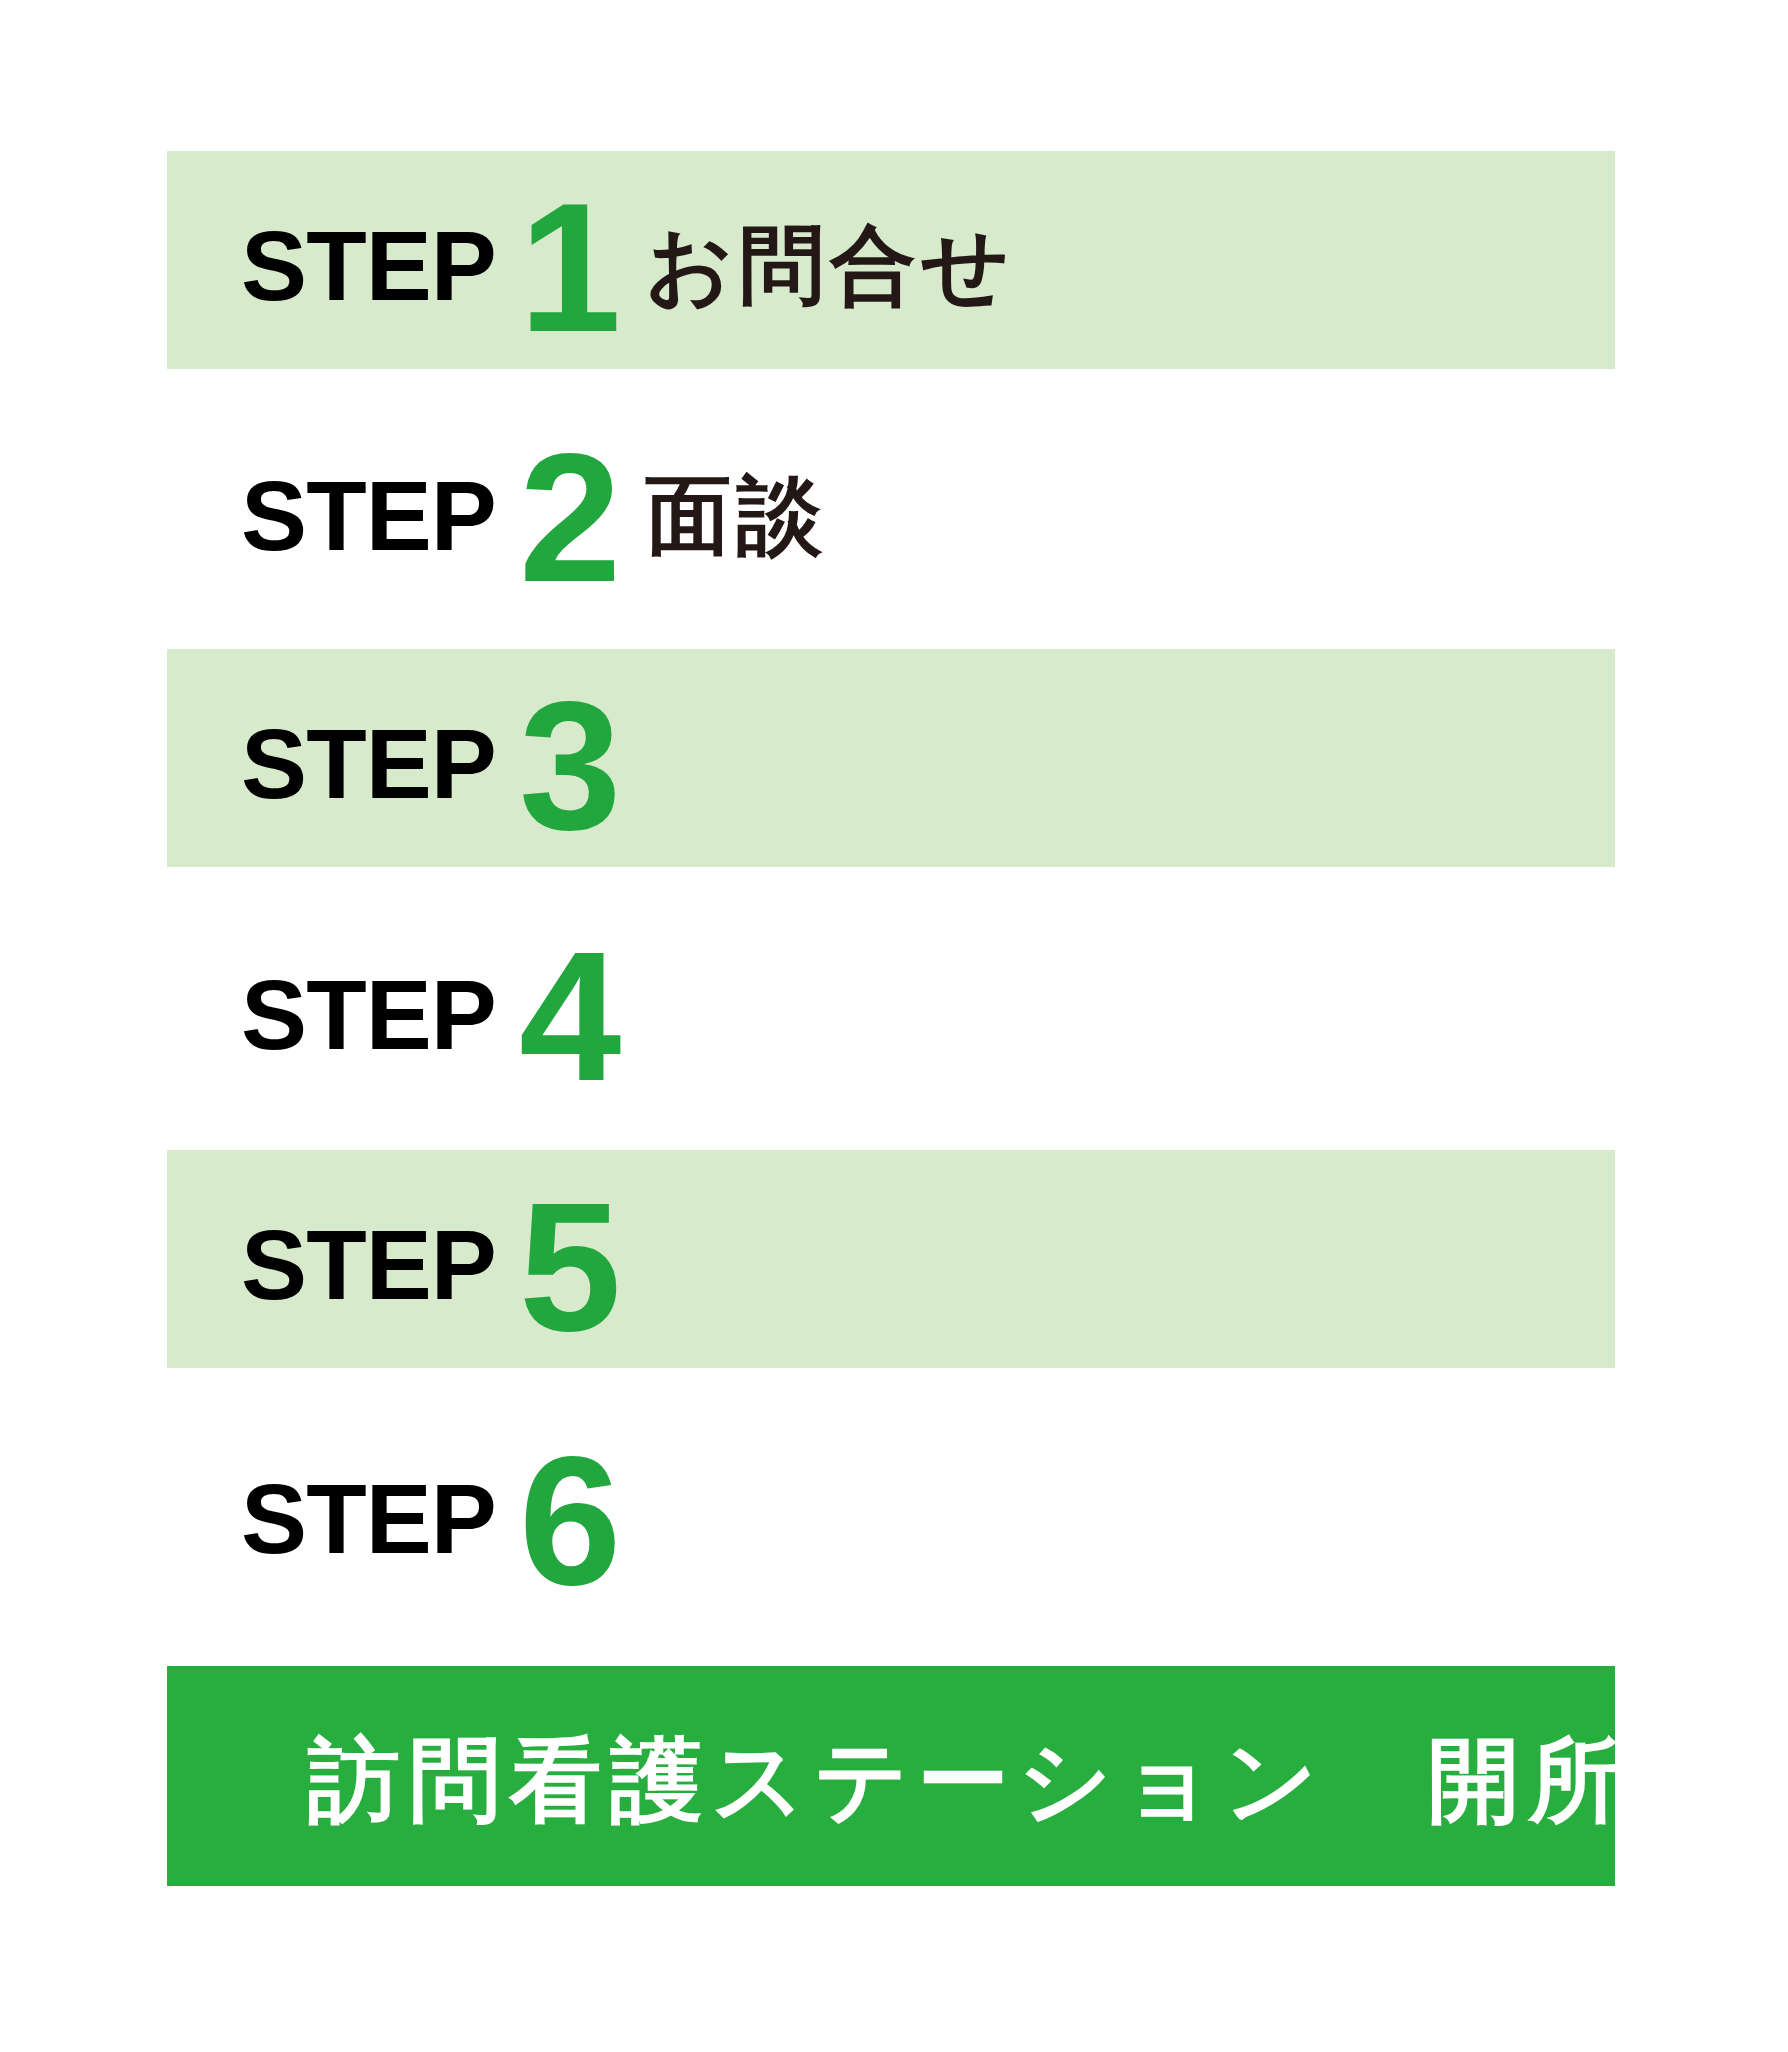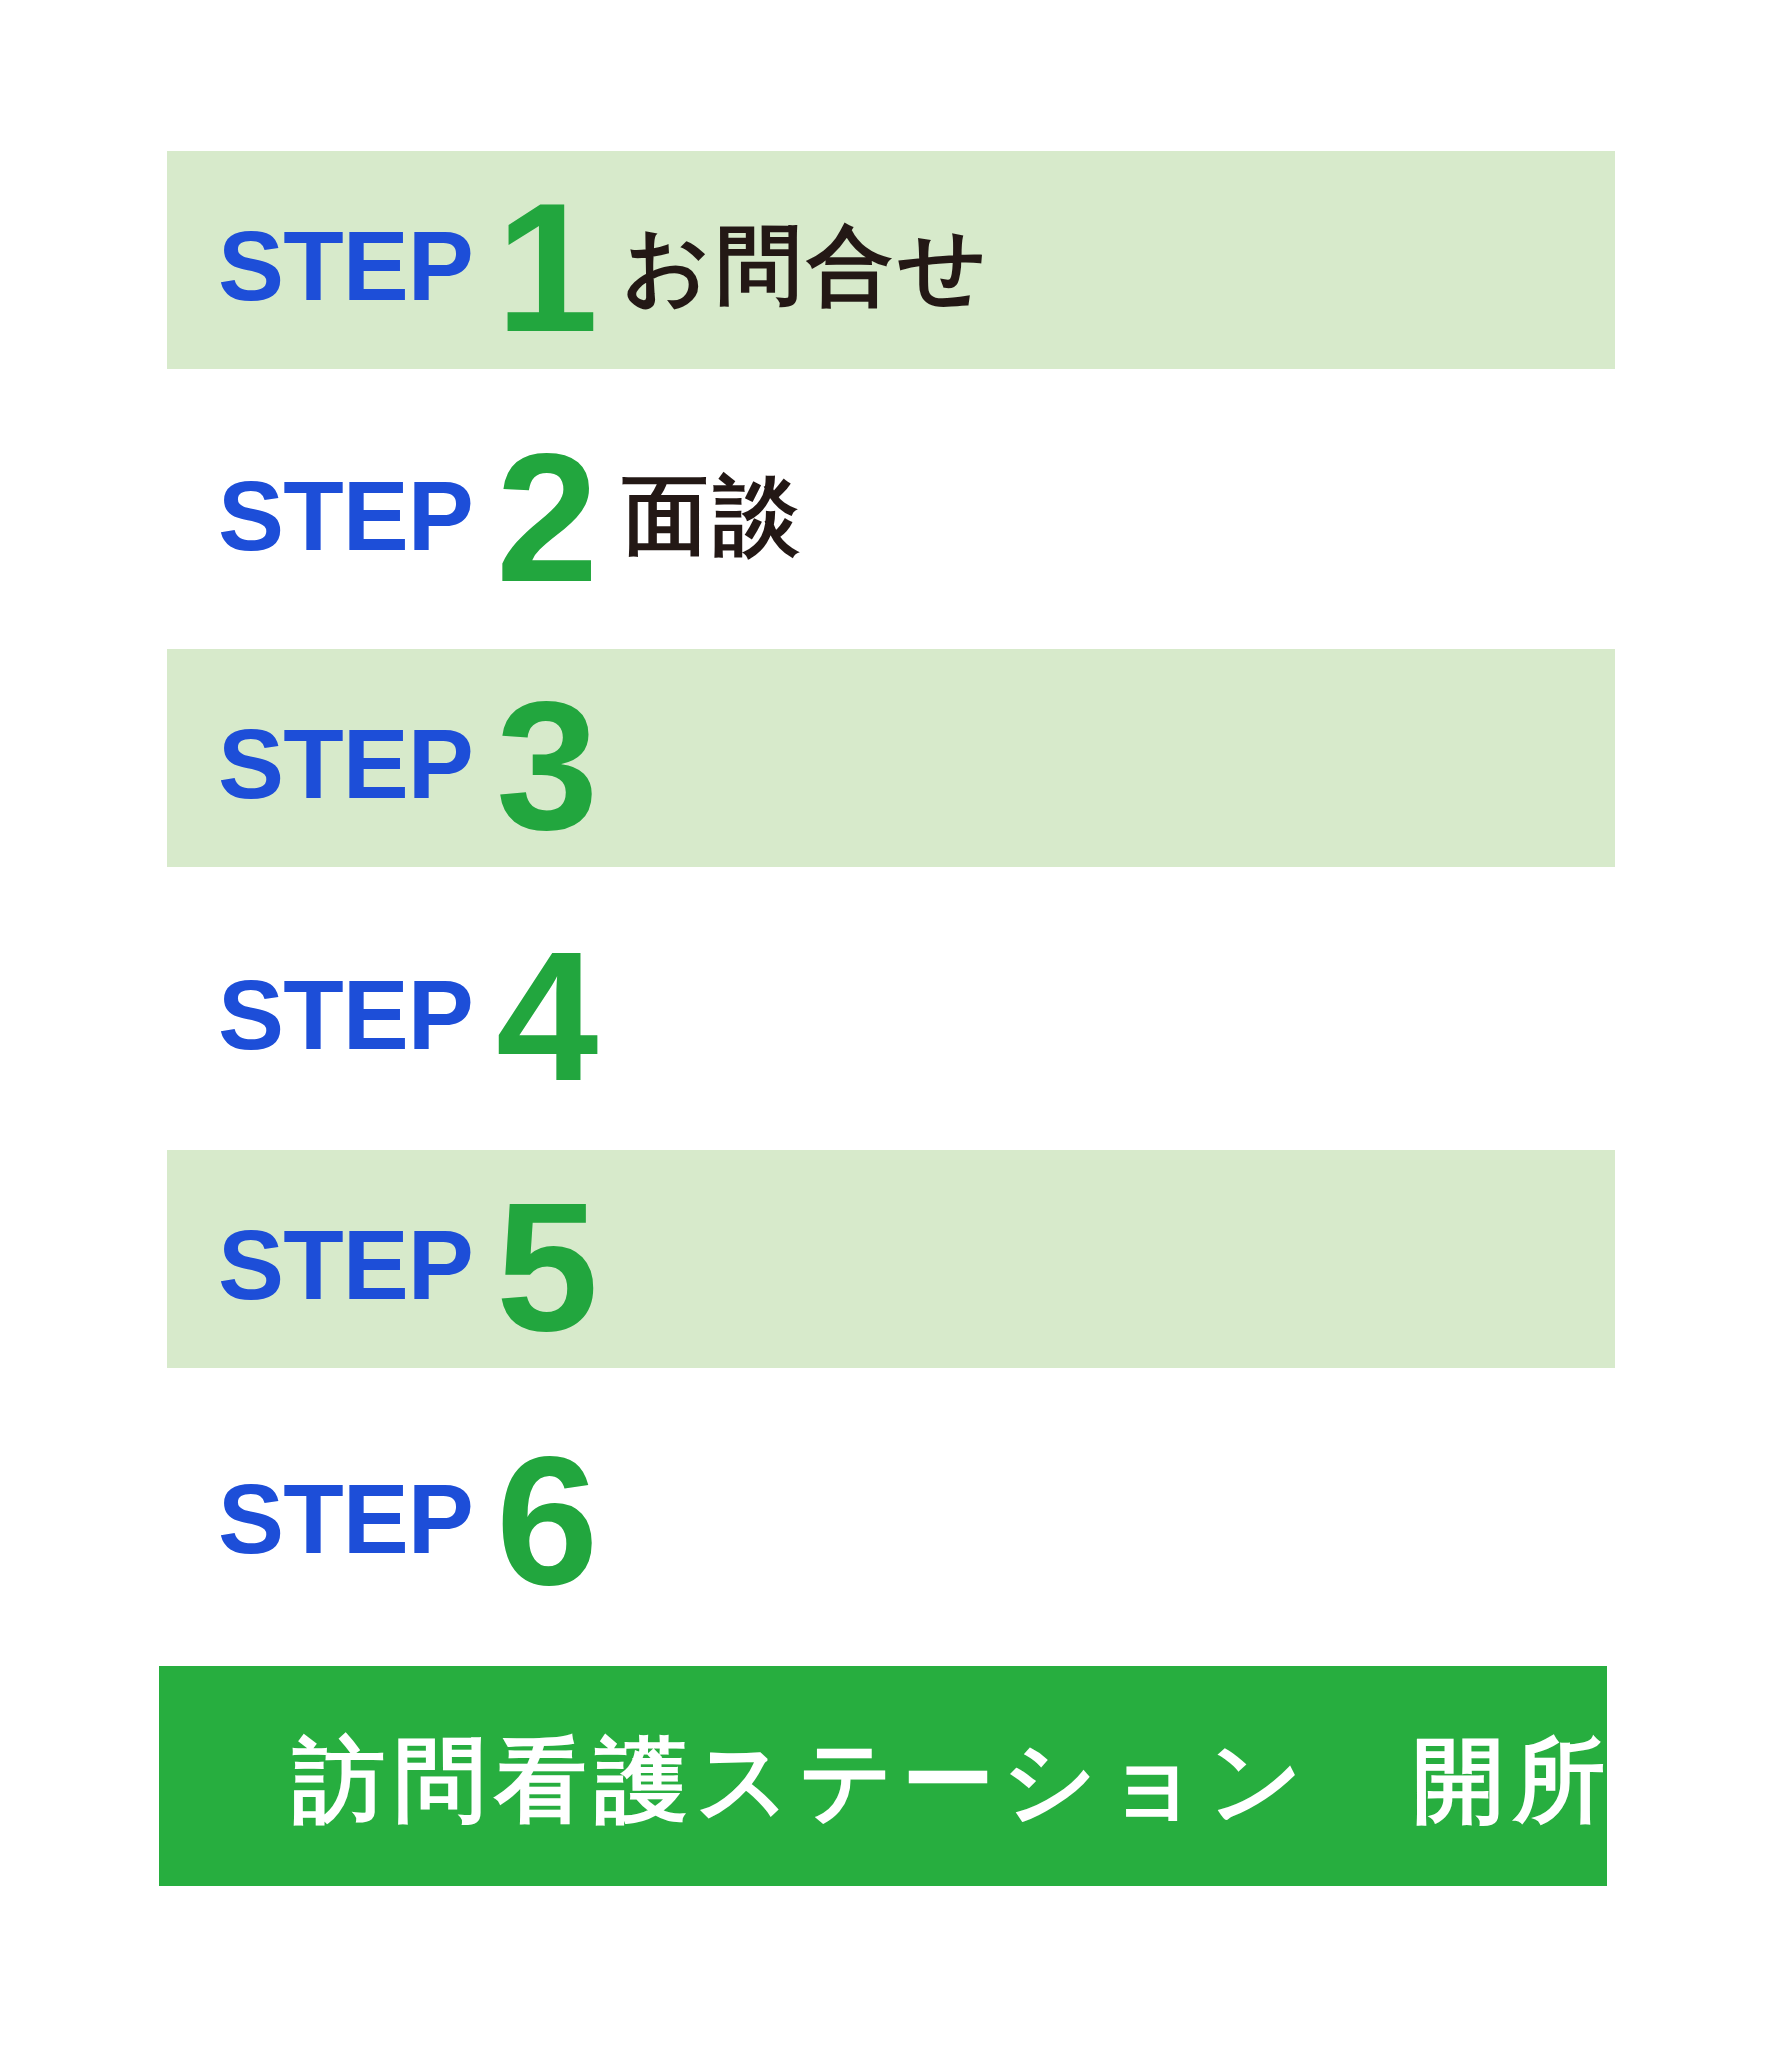--- a/index.html
+++ b/index.html
@@ -32,26 +32,26 @@
     box-sizing: border-box;
   }
   .step-row.banded {
     background: #d7eacb;
   }
   .step-row.plain {
     background: transparent;
   }
 
   .step-word {
-    color: #1d4ed8;
+    color: #000000;
     font-weight: 700;
     font-size: 99px;
     line-height: 1;
     letter-spacing: -0.9px;
-    margin-left: 51px;
+    margin-left: 74px;
     display: inline-block;
     transform: translateY(5.3px);
   }
 
   .step-num {
     color: #22a63e;
     font-weight: 700;
     font-size: 184px;
     line-height: 1;
     margin-left: 23px;
@@ -67,28 +67,27 @@
     letter-spacing: 5.3px;
     margin-left: 24px;
     display: inline-block;
     white-space: nowrap;
     transform: translateY(5.3px);
   }
 
   
   .final-bar {
     position: absolute;
-    left: 159px;
+    left: 167px;
     width: 1448px;
     height: 220px;
     background: #27ae3f;
     display: flex;
     align-items: center;
     box-sizing: border-box;
-    justify-content: center;
   }
   .final-bar-text {
     color: #ffffff;
     font-weight: 700;
     font-size: 92px;
     line-height: 1;
     letter-spacing: 8.8px;
     margin-left: 141px;
     white-space: pre;
     display: inline-block;

